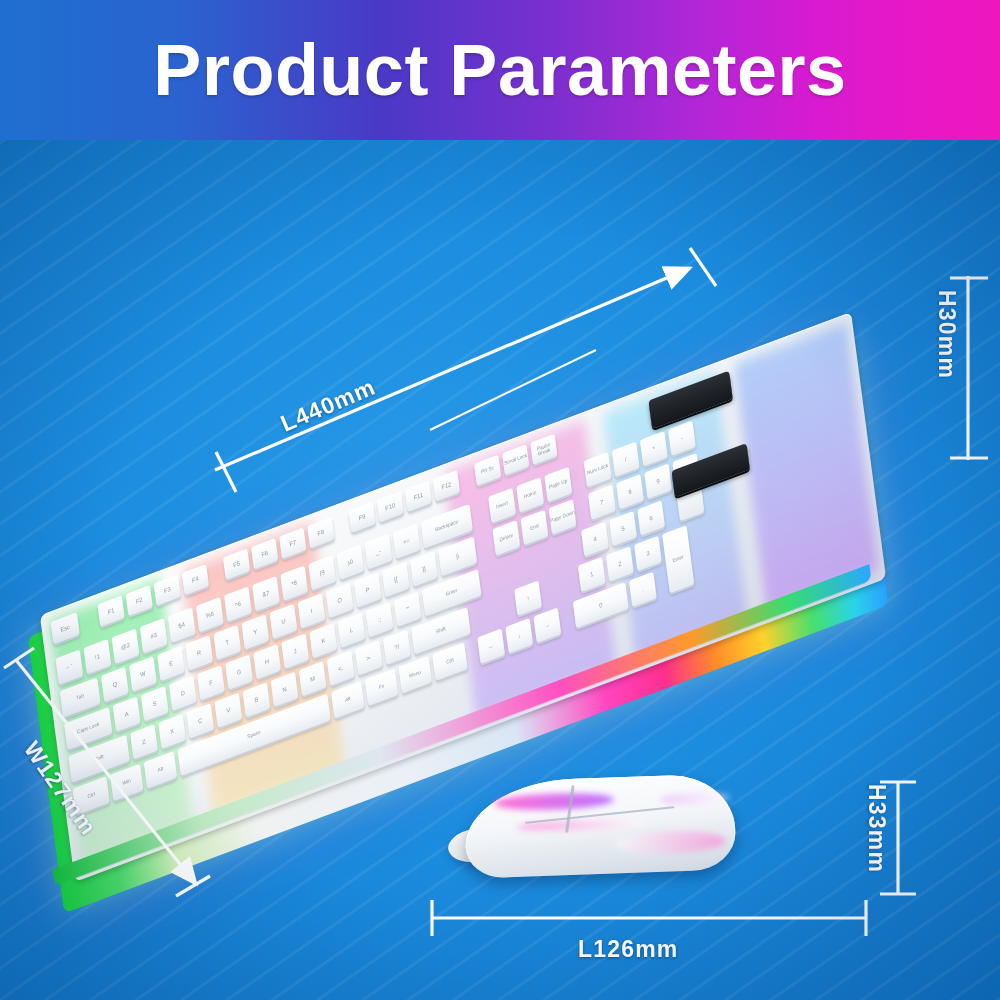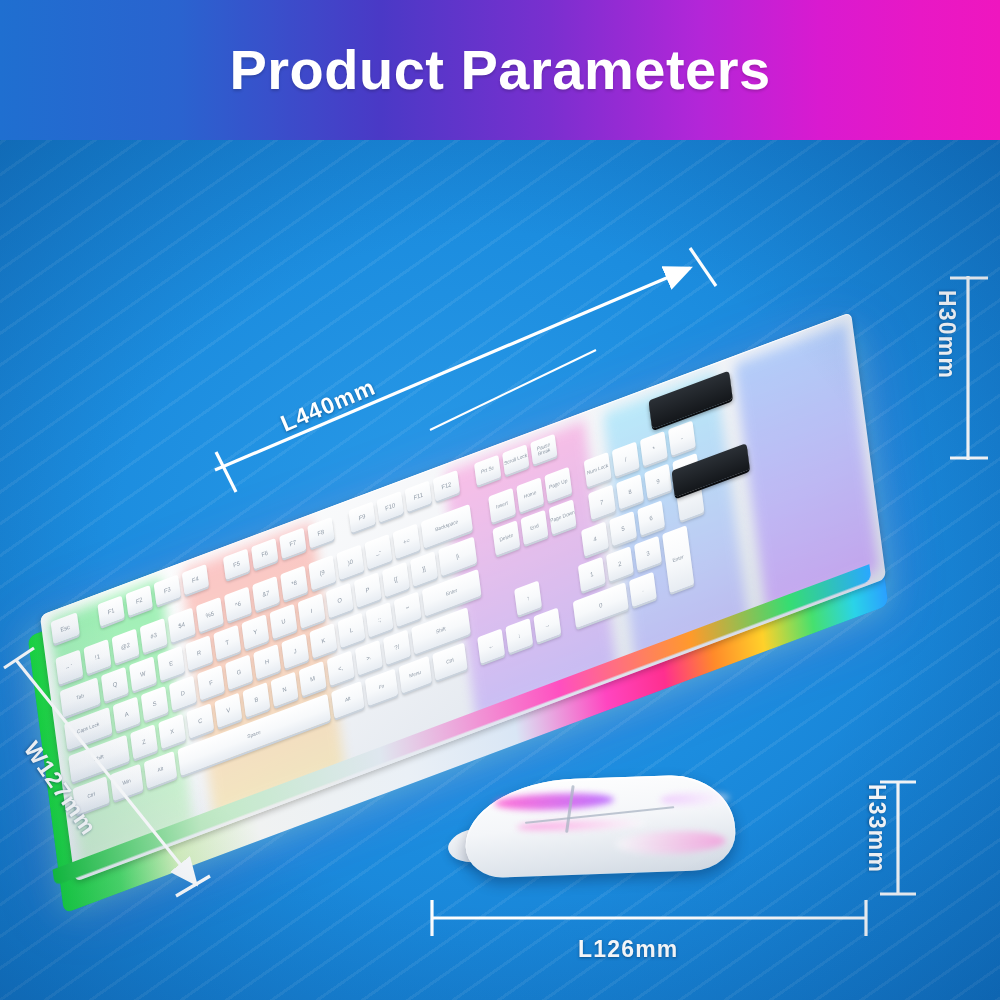--- a/index.html
+++ b/index.html
@@ -10,21 +10,21 @@
   }
   #stage{position:relative;width:1000px;height:1000px;overflow:hidden;}
 
   
   .banner{
     position:absolute;left:0;top:0;width:1000px;height:140px;
     background:linear-gradient(90deg,#1f6fd0 0%,#2a63cf 18%,#4a39c6 38%,#7a2fcf 55%,#b326d8 70%,#d91ad0 82%,#e818c5 92%,#ef16bf 100%);
     display:flex;align-items:center;justify-content:center;
   }
   .banner-title{
-    color:#ffffff;font-size:56px;font-weight:bold;letter-spacing:0.5px;
+    color:#ffffff;font-size:72px;font-weight:bold;letter-spacing:0.5px;
     line-height:1;text-shadow:0 2px 3px rgba(0,0,0,.18);
     font-family:"Liberation Sans", sans-serif;
   }
 
   
   .body-bg{
     position:absolute;left:0;top:140px;width:1000px;height:860px;
     background:
       repeating-linear-gradient(-35deg,
         rgba(255,255,255,0.07) 0px,

